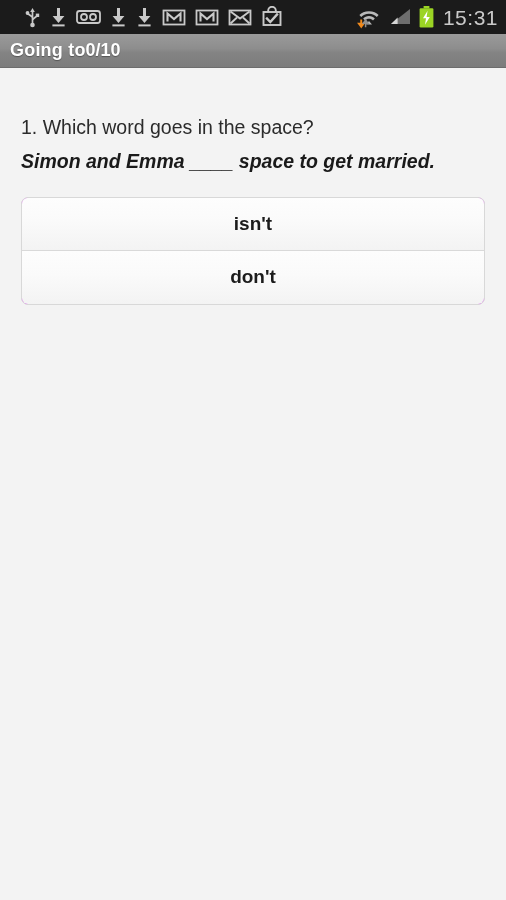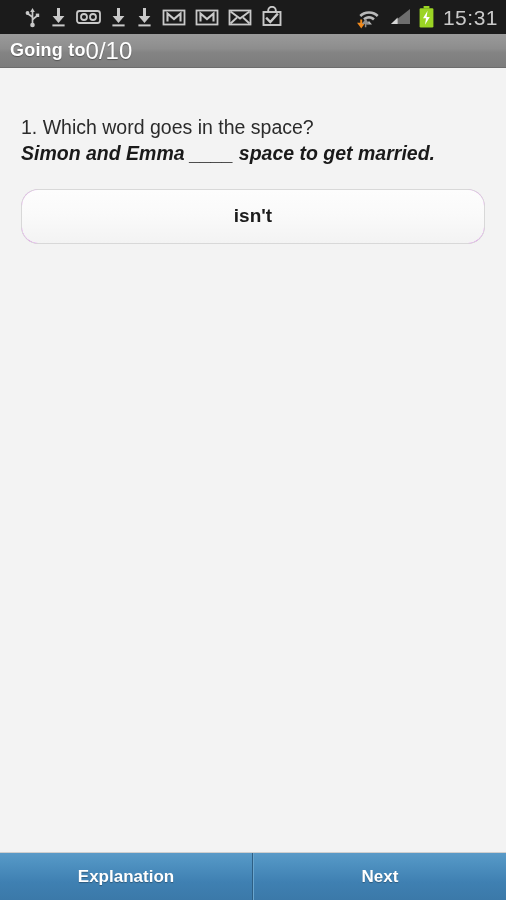--- a/index.html
+++ b/index.html
@@ -72,56 +72,56 @@
   }
   .title-text {
     color: #ffffff;
     font-size: 18px;
     font-weight: bold;
     text-shadow: 0 1px 1px rgba(0,0,0,0.35);
     letter-spacing: 0.2px;
   }
   .title-counter {
     color: #ffffff;
-    font-size: 24px;
-    font-weight: normal;
+    font-size: 18px;
+    font-weight: bold;
     text-shadow: 0 1px 1px rgba(0,0,0,0.35);
   }
 
   
   .content {
     flex: 1 1 auto;
     background: #f3f3f3;
     position: relative;
     overflow: hidden;
   }
   .question-block {
     padding: 46px 20px 0 21px;
   }
   .q-prompt {
     font-size: 19.5px;
     color: #2b2b2b;
     line-height: 1.35;
-    margin: 0 0 0 0;
+    margin: 0 0 8px 0;
     font-weight: 400;
   }
   .q-sentence {
     font-size: 19.5px;
     color: #1a1a1a;
     line-height: 1.35;
     margin: 0;
     font-weight: bold;
     font-style: italic;
   }
 
   
   .options {
     margin: 22px 21px 0 21px;
     border: 1px solid #d8d8d8;
-    border-radius: 17px;
+    border-radius: 7px;
     background: #d946ef;
     overflow: hidden;
     box-shadow: 0 1px 0 rgba(255,255,255,0.9) inset;
   }
   .option {
     height: 53px;
     display: flex;
     align-items: center;
     justify-content: center;
     background: linear-gradient(to bottom, #fdfdfd 0%, #fafafa 45%, #f3f3f3 100%);
@@ -268,22 +268,21 @@
 
     <div class="question-block">
       <p class="q-prompt">1. Which word goes in the space?</p>
       <p class="q-sentence">Simon and Emma ____ space to get married.</p>
     </div>
 
     <div class="options">
       <div class="option">
         <span class="option-label">isn't</span>
       </div>
+      <div class="option">
+        <span class="option-label">don't</span>
+      </div>
     </div>
 
   </div>
 
-  <div class="button-bar">
-    <div class="btn">Explanation</div>
-    <div class="btn">Next</div>
-  </div>
 
 </div>
 
 </body></html>

